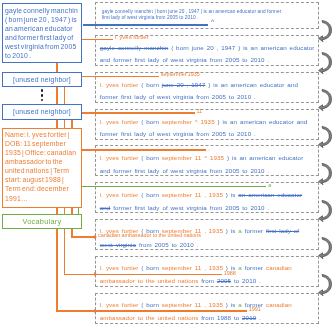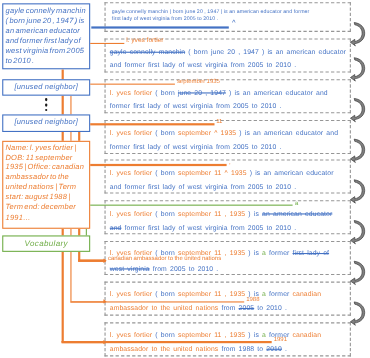--- a/index.html
+++ b/index.html
@@ -7,21 +7,21 @@
        font-family:"Liberation Sans",sans-serif;overflow:hidden;position:relative;}
 
   
   #rows{position:absolute;left:0;top:0;width:336px;height:325px;z-index:1;}
   #wires{position:absolute;left:0;top:0;width:336px;height:325px;z-index:2;}
   #left{position:absolute;left:0;top:0;width:92px;height:325px;z-index:3;}
   #marks{position:absolute;left:0;top:0;width:336px;height:325px;z-index:4;}
   #arrows{position:absolute;left:0;top:0;width:336px;height:325px;z-index:5;}
 
   
-  .lbox{position:absolute;box-sizing:border-box;background:#fff;font-style:italic;}
+  .lbox{position:absolute;box-sizing:border-box;background:#fff;}
   .lbox.blue{border:1px solid #4472c4;color:#4472c4;}
   .lbox.orange{border:1px solid #ed7d31;color:#ed7d31;}
   .lbox.green{border:1px solid #70ad47;color:#70ad47;}
   .lbox .t{display:block;font-size:6.8px;line-height:9.05px;letter-spacing:0.2px;word-spacing:-1px;}
   #srcbox{left:2px;top:3px;width:80px;height:60px;padding:2px 1px 2px 2px;}
   #nb1{left:2px;top:72px;width:80px;height:15px;}
   #nb2{left:2px;top:104px;width:80px;height:15.5px;}
   .nbt{display:block;text-align:center;font-size:6.8px;line-height:13.5px;letter-spacing:0.2px;}
   #dots{position:absolute;left:40.5px;top:89px;width:3px;height:13px;z-index:4;}
   .dot{width:2.7px;height:2.7px;border-radius:50%;background:#1a1a1a;margin-bottom:2.2px;}

